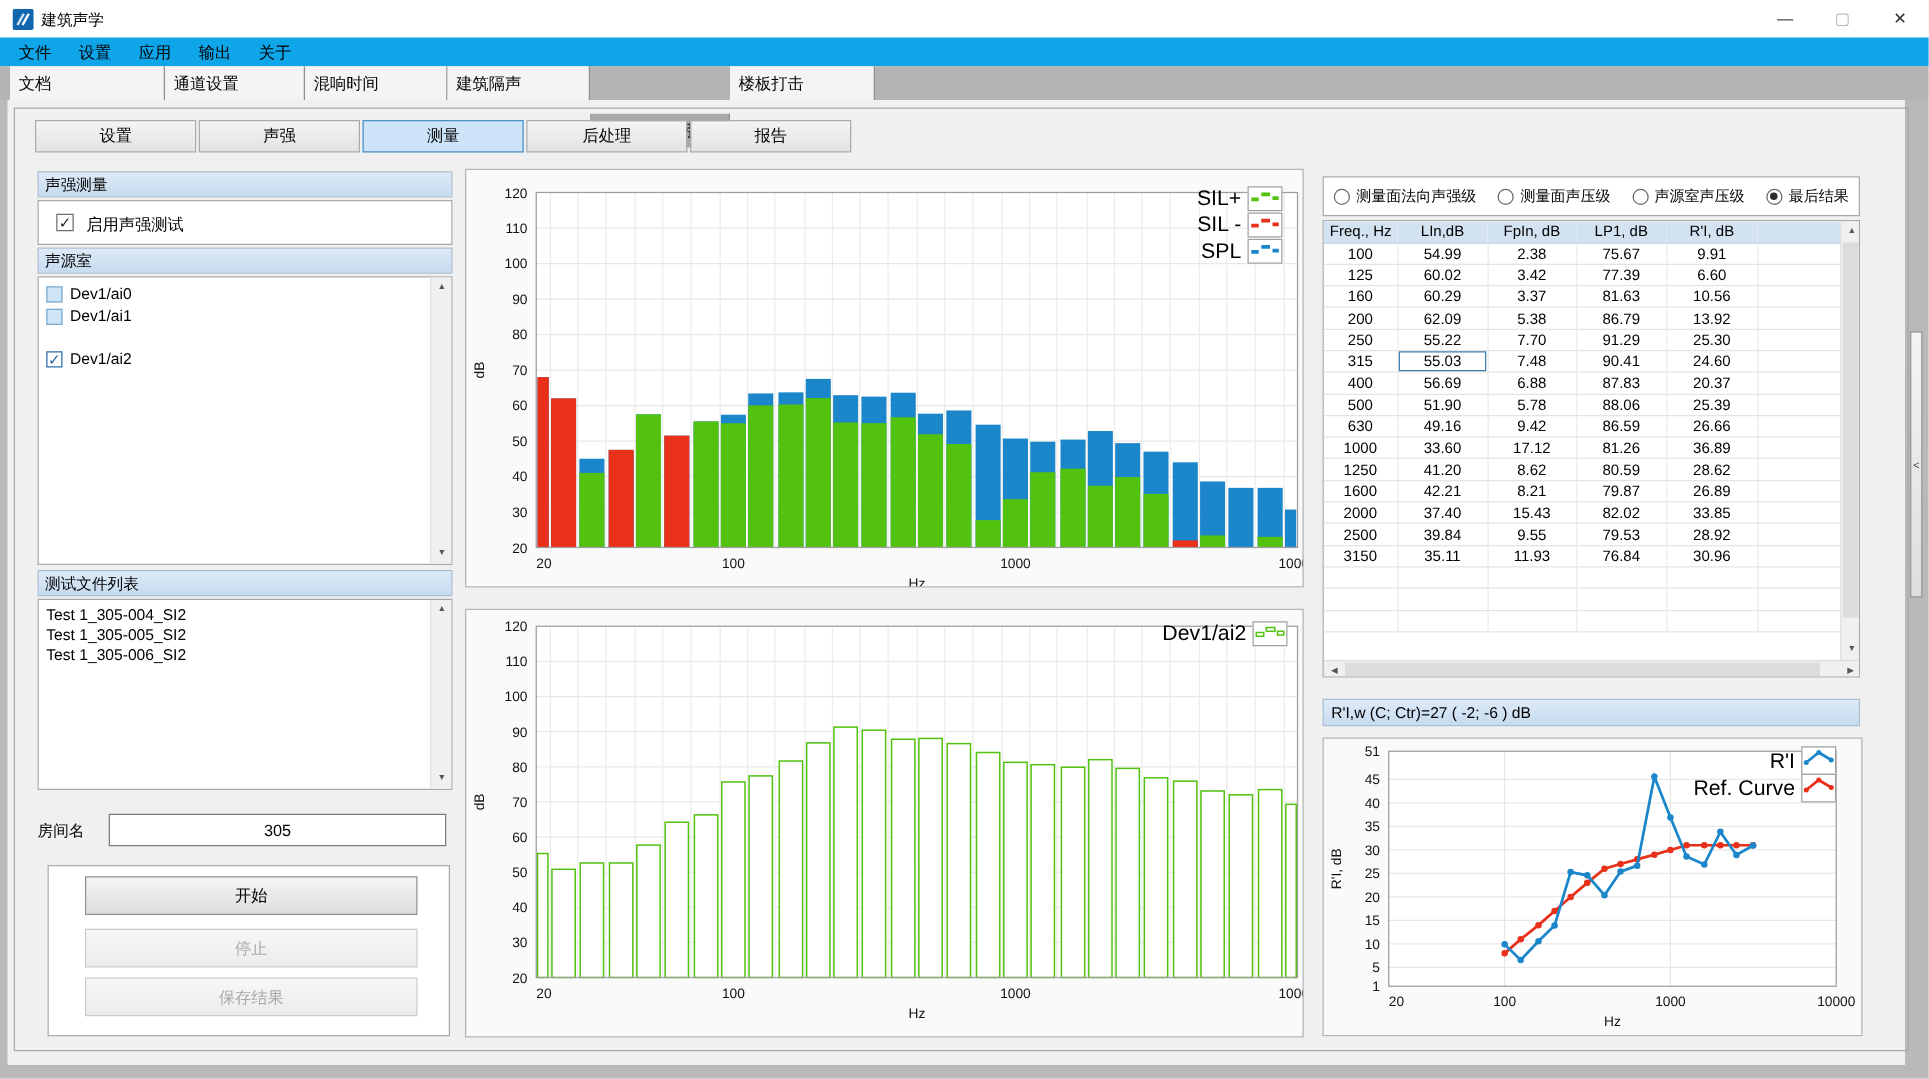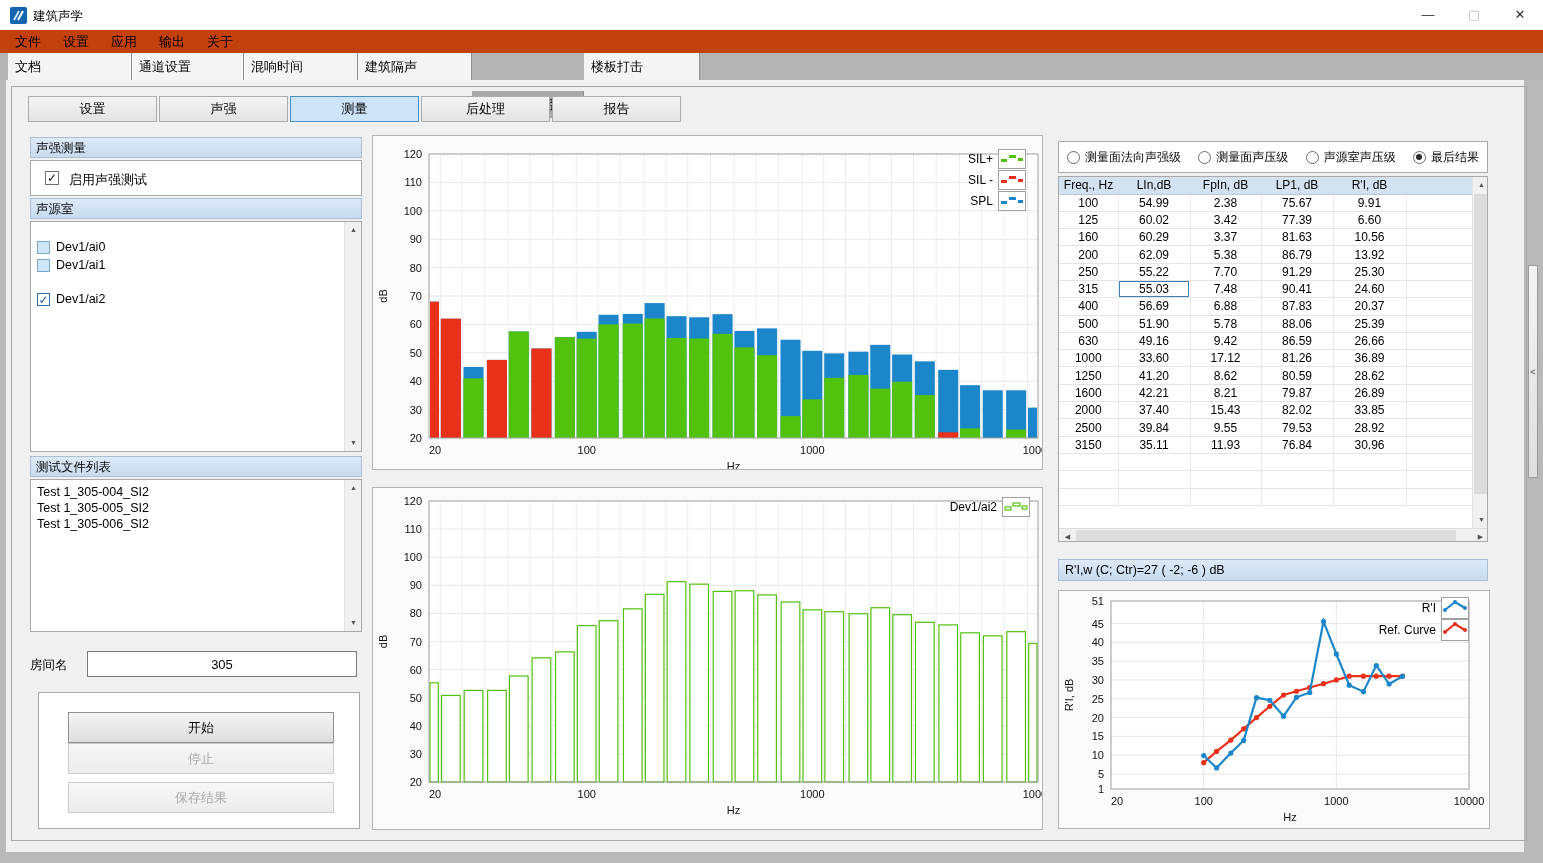--- a/index.html
+++ b/index.html
@@ -4,21 +4,21 @@
 <style>
   * { box-sizing: border-box; margin:0; padding:0; }
   html,body { width:1543px; height:863px; overflow:hidden; }
   body { position:relative; background:#f0f0f0; font-family:"Liberation Sans", sans-serif; color:#000; }
   .abs { position:absolute; }
 
   
   #title-bar { left:0; top:0; width:1543px; height:30px; background:#ffffff; }
   #app-title { left:33px; top:8px; font-size:12.5px; }
   .win-btn { top:0; width:46px; height:30px; text-align:center; line-height:30px; font-size:13px; color:#333; }
-  #menu-bar { left:0; top:30px; width:1543px; height:23px; background:#c2410c; display:flex; padding-left:4px; }
+  #menu-bar { left:0; top:30px; width:1543px; height:23px; background:#0ea5e9; display:flex; padding-left:4px; }
   .menu-item { padding:0 11px; line-height:23px; font-size:13px; }
   #tab-strip { left:0; top:53px; width:1543px; height:27px; background:#b4b4b4; display:flex; padding-left:8px; }
   .main-tab { height:27px; line-height:27px; font-size:13px; padding-left:7px; background:#f4f4f4; border-right:1px solid #8f8f8f; }
   .main-tab.active { background:#a8a8a8;margin-top:38px; }
 
   
   #frame-left { left:0; top:80px; width:6px; height:772px; background:#b9b9b9; }
   #frame-bottom { left:0; top:852px; width:1543px; height:11px; background:#b9b9b9; }
   #frame-right { left:1524px; top:80px; width:19px; height:772px; background:#b9b9b9; }
   #inner-border { left:11px; top:86px; width:1516px; height:755px; border:1px solid #a8a8a8; pointer-events:none; }
@@ -60,21 +60,21 @@
   #result-table { border-collapse:collapse; table-layout:fixed; width:414px; font-size:12px; background:#fff; }
   #result-table th { background:#d3e2f1; font-weight:normal; border-bottom:1px solid #b9c9da; height:17px; text-align:center; }
   #result-table td { height:17.3px; text-align:center; border-bottom:1px solid #e4e4e4; border-right:1px solid #ececec; }
   #result-table td.selcell { outline:1px solid #3c7fb1; outline-offset:-2px; }
   .scrollbar-h { background:#f0f0f0; border-top:1px solid #dcdcdc; }
 
   
   .chart-box { background:#fafafa; border:1px solid #b3b3b3; }
   svg text { font-family:"Liberation Sans", sans-serif; font-size:11px; fill:#111; }
   .legend-row { position:absolute; display:flex; align-items:center; }
-  .legend-label { font-size:12px; margin-right:5px; text-align:left; }
+  .legend-label { font-size:17px; margin-right:5px; text-align:left; }
   .legend-icon { background:#fff; border:1px solid #a0a0a0; display:inline-block; }
 
   #rating-bar { font-size:12.5px; line-height:21px; padding-left:6px; }
   #room-row-label { font-size:12.5px; }
   #room-input { text-align:center; font-size:13px; border:1px solid #7a7a7a; font-family:"Liberation Sans", sans-serif; }
   #radio-box { display:flex; align-items:center; justify-content:space-between; padding:0 8px; font-size:12px; }
   .radio-item { display:flex; align-items:center; gap:5px; white-space:nowrap; }
 </style>
 </head>
 <body>
@@ -123,42 +123,42 @@
     <div class="sub-tab">报告</div>
   </div>
 
 <div class="abs group-header" style="left:30px;top:137px;width:332px">声强测量</div>
 <div class="abs white-box" style="left:30px;top:160px;width:332px;height:36px">
   <span class="cbx abs" style="left:14px;top:10px" id="enable-cbx">✓</span>
   <span class="abs" style="left:38px;top:10px;font-size:13px">启用声强测试</span>
 </div>
 <div class="abs group-header" style="left:30px;top:198px;width:332px">声源室</div>
 <div class="abs white-box" style="left:30px;top:221px;width:332px;height:231px" id="source-room-list">
-    <div class="list-item" style="margin-top: 16px;"><span class="cbx blue-unchecked" style="width: 13px; height: 13px; margin-right: 6px;"></span><span>Dev1/ai0</span></div>
+    <div class="list-item" style="margin-top: 4px;"><span class="cbx blue-unchecked" style="width: 13px; height: 13px; margin-right: 6px;"></span><span>Dev1/ai0</span></div>
     <div class="list-item" style="margin-top: 0px;"><span class="cbx blue-unchecked" style="width: 13px; height: 13px; margin-right: 6px;"></span><span>Dev1/ai1</span></div>
     <div class="list-item" style="margin-top: 16px;"><span class="cbx blue-checked" style="width: 13px; height: 13px; margin-right: 6px;">✓</span><span>Dev1/ai2</span></div>
     <div class="scroll-v" style="height: 229px;">
       <div class="scroll-arrow" style="top: 0px;">▲</div>
       <div class="scroll-arrow" style="bottom: 0px;">▼</div>
     </div>
   </div>
 <div class="abs group-header" style="left:30px;top:456px;width:332px">测试文件列表</div>
 <div class="abs white-box" style="left:30px;top:479px;width:332px;height:153px" id="test-file-list">
     <div class="list-item" style="height: 16px; line-height: 16px; margin-top: 4px;">Test 1_305-004_SI2</div>
     <div class="list-item" style="height: 16px; line-height: 16px; margin-top: 0px;">Test 1_305-005_SI2</div>
     <div class="list-item" style="height: 16px; line-height: 16px; margin-top: 0px;">Test 1_305-006_SI2</div>
     <div class="scroll-v" style="height: 151px;">
       <div class="scroll-arrow" style="top: 0px;">▲</div>
       <div class="scroll-arrow" style="bottom: 0px;">▼</div>
     </div>
   </div>
 <span class="abs" id="room-row-label" style="left:30px;top:657px">房间名</span>
 <input class="abs" id="room-input" style="left: 87px; top: 651px; width: 270px; height: 26px;" value="305">
 <div class="abs white-box" style="left:38px;top:692px;width:322px;height:137px">
-  <button class="push-btn" style="top:19px">开始</button>
+  <button class="push-btn" style="top:8px">开始</button>
   <button class="push-btn disabled" style="top:50px">停止</button>
   <button class="push-btn disabled" style="top:89px">保存结果</button>
 </div>
 
 <div class="abs chart-box" style="left:372px;top:135px;width:671px;height:335px" id="chart1-box">
   <svg id="chart1" width="669" height="333">
       <rect x="56" y="18" width="609" height="284" fill="#ffffff"></rect>
       <text x="49" y="306" text-anchor="end">20</text>
       <line x1="56" y1="273.6" x2="665" y2="273.6" stroke="#e7e7e7"></line>
       <text x="49" y="277.6" text-anchor="end">30</text>

